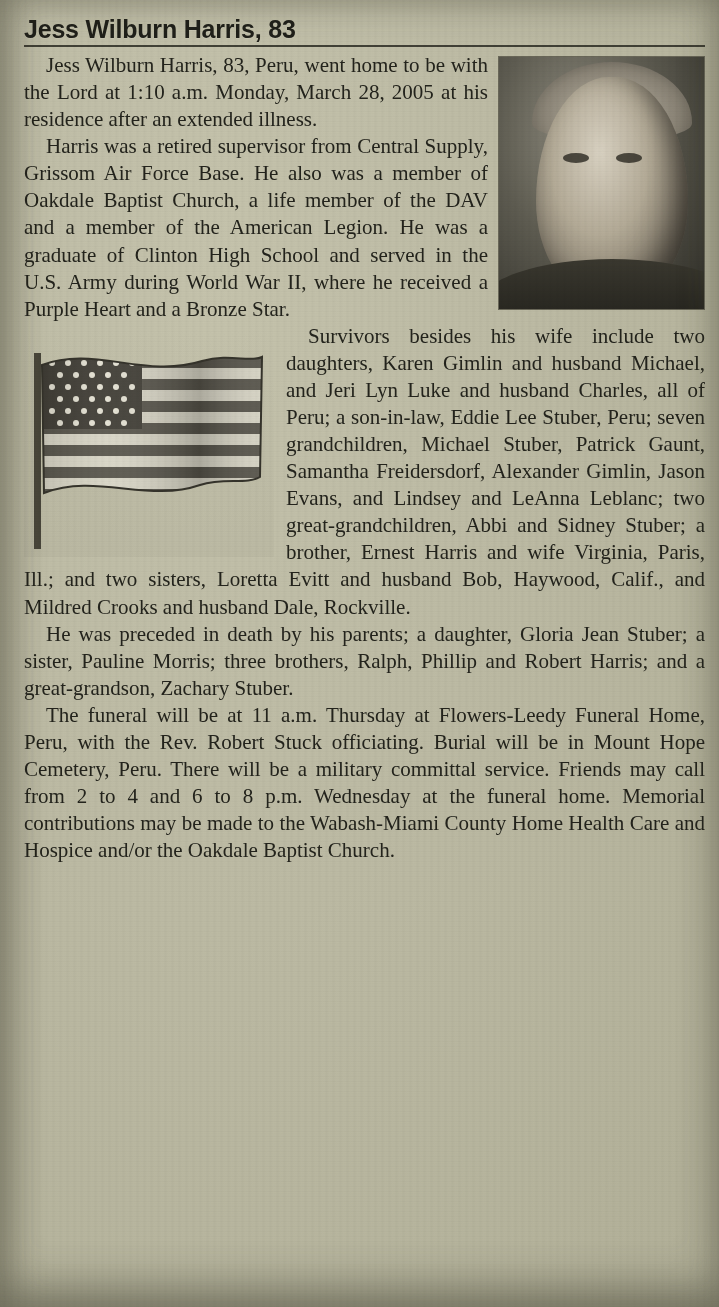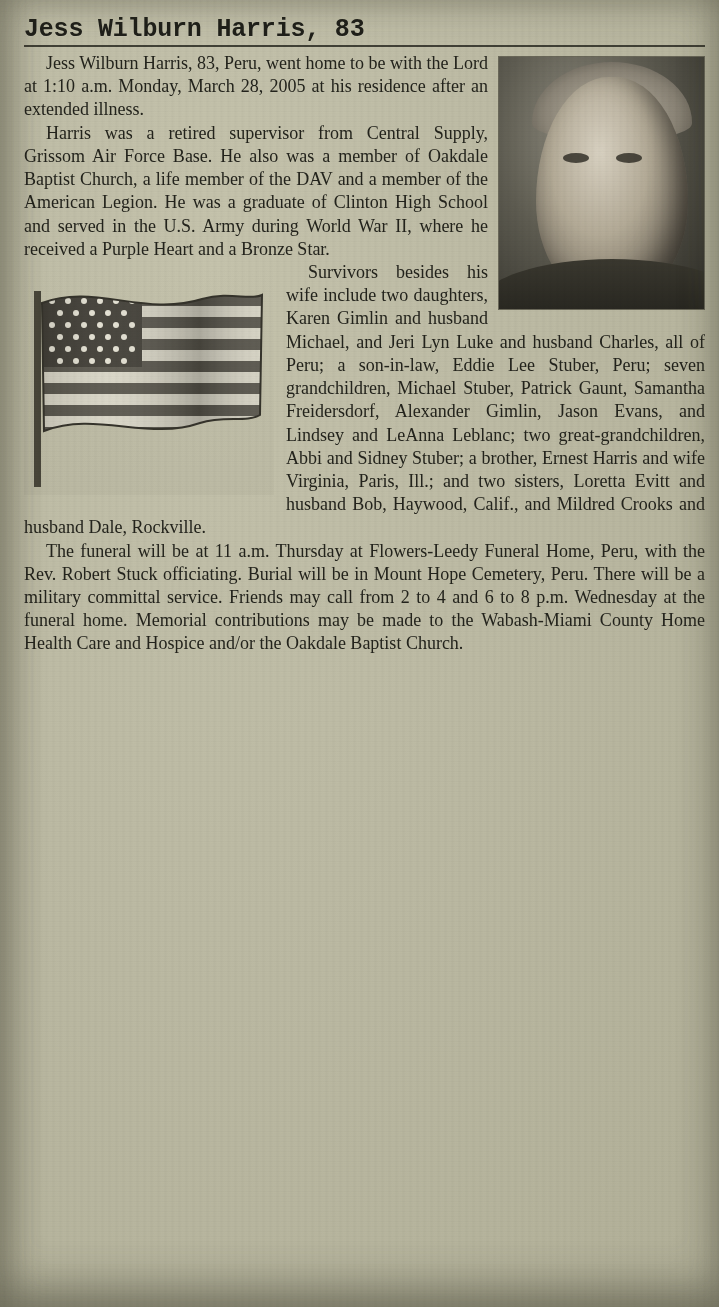--- a/index.html
+++ b/index.html
@@ -38,37 +38,37 @@
   #vignette {
     position: absolute;
     inset: 0;
     pointer-events: none;
     box-shadow:
       inset 0 0 40px rgba(60,58,45,0.30),
       inset 0 -26px 38px rgba(60,58,45,0.30),
       inset 16px 0 30px rgba(70,68,52,0.18);
   }
   h1#headline {
-    font-family: Liberation Mono, monospace;
+    font-family: Liberation Sans, sans-serif;
     font-weight: bold;
     font-size: 25px;
     line-height: 1.08;
     margin: 0 0 2px 0;
     color: #20201a;
     letter-spacing: -0.2px;
     text-shadow: 0 1px 0 rgba(255,255,255,0.12);
   }
   .rule {
     height: 2px;
     background: #2a2a22;
     margin: 2px 0 5px 0;
     opacity: 0.85;
   }
   .body {
-    font-size: 18px;
+    font-size: 21px;
     line-height: 1.29;
     color: #23231c;
     text-align: justify;
     hyphens: auto;
   }
   .body p {
     margin: 0;
     text-indent: 22px;
   }
 
@@ -222,18 +222,19 @@
               <circle cx="84" cy="96" r="3"></circle>
               <circle cx="100" cy="96" r="3"></circle>
           </g>
           <rect x="0" y="0" width="250" height="230" fill="url(#shade)"></rect>
         </g>
         <path d="M18,38 C70,18 120,52 178,34 C206,26 226,36 238,30 L236,150 C222,158 200,150 176,158 C124,176 72,146 20,166 Z" fill="none" stroke="#35332b" stroke-width="2"></path>
       </svg>
     </div>
 
     <p>Survivors besides his wife include two daughters, Karen Gimlin and husband Michael, and Jeri Lyn Luke and husband Charles, all of Peru; a son-in-law, Eddie Lee Stuber, Peru; seven grandchildren, Michael Stuber, Patrick Gaunt, Samantha Freidersdorf, Alexander Gimlin, Jason Evans, and Lindsey and LeAnna Leblanc; two great-grandchildren, Abbi and Sidney Stuber; a brother, Ernest Harris and wife Virginia, Paris, Ill.; and two sisters, Loretta Evitt and husband Bob, Haywood, Calif., and Mildred Crooks and husband Dale, Rockville.</p>
+    <p>He was preceded in death by his parents; a daughter, Gloria Jean Stuber; a sister, Pauline Morris; three brothers, Ralph, Phillip and Robert Harris; and a great-grandson, Zachary Stuber.</p>
     <p>The funeral will be at 11 a.m. Thursday at Flowers-Leedy Funeral Home, Peru, with the Rev. Robert Stuck officiating. Burial will be in Mount Hope Cemetery, Peru. There will be a military committal service. Friends may call from 2 to 4 and 6 to 8 p.m. Wednesday at the funeral home. Memorial contributions may be made to the Wabash-Miami County Home Health Care and Hospice and/or the Oakdale Baptist Church.</p>
   </div>
 
   <div id="grain"></div>
   <div id="vignette"></div>
 </div>
 
 </body></html>

